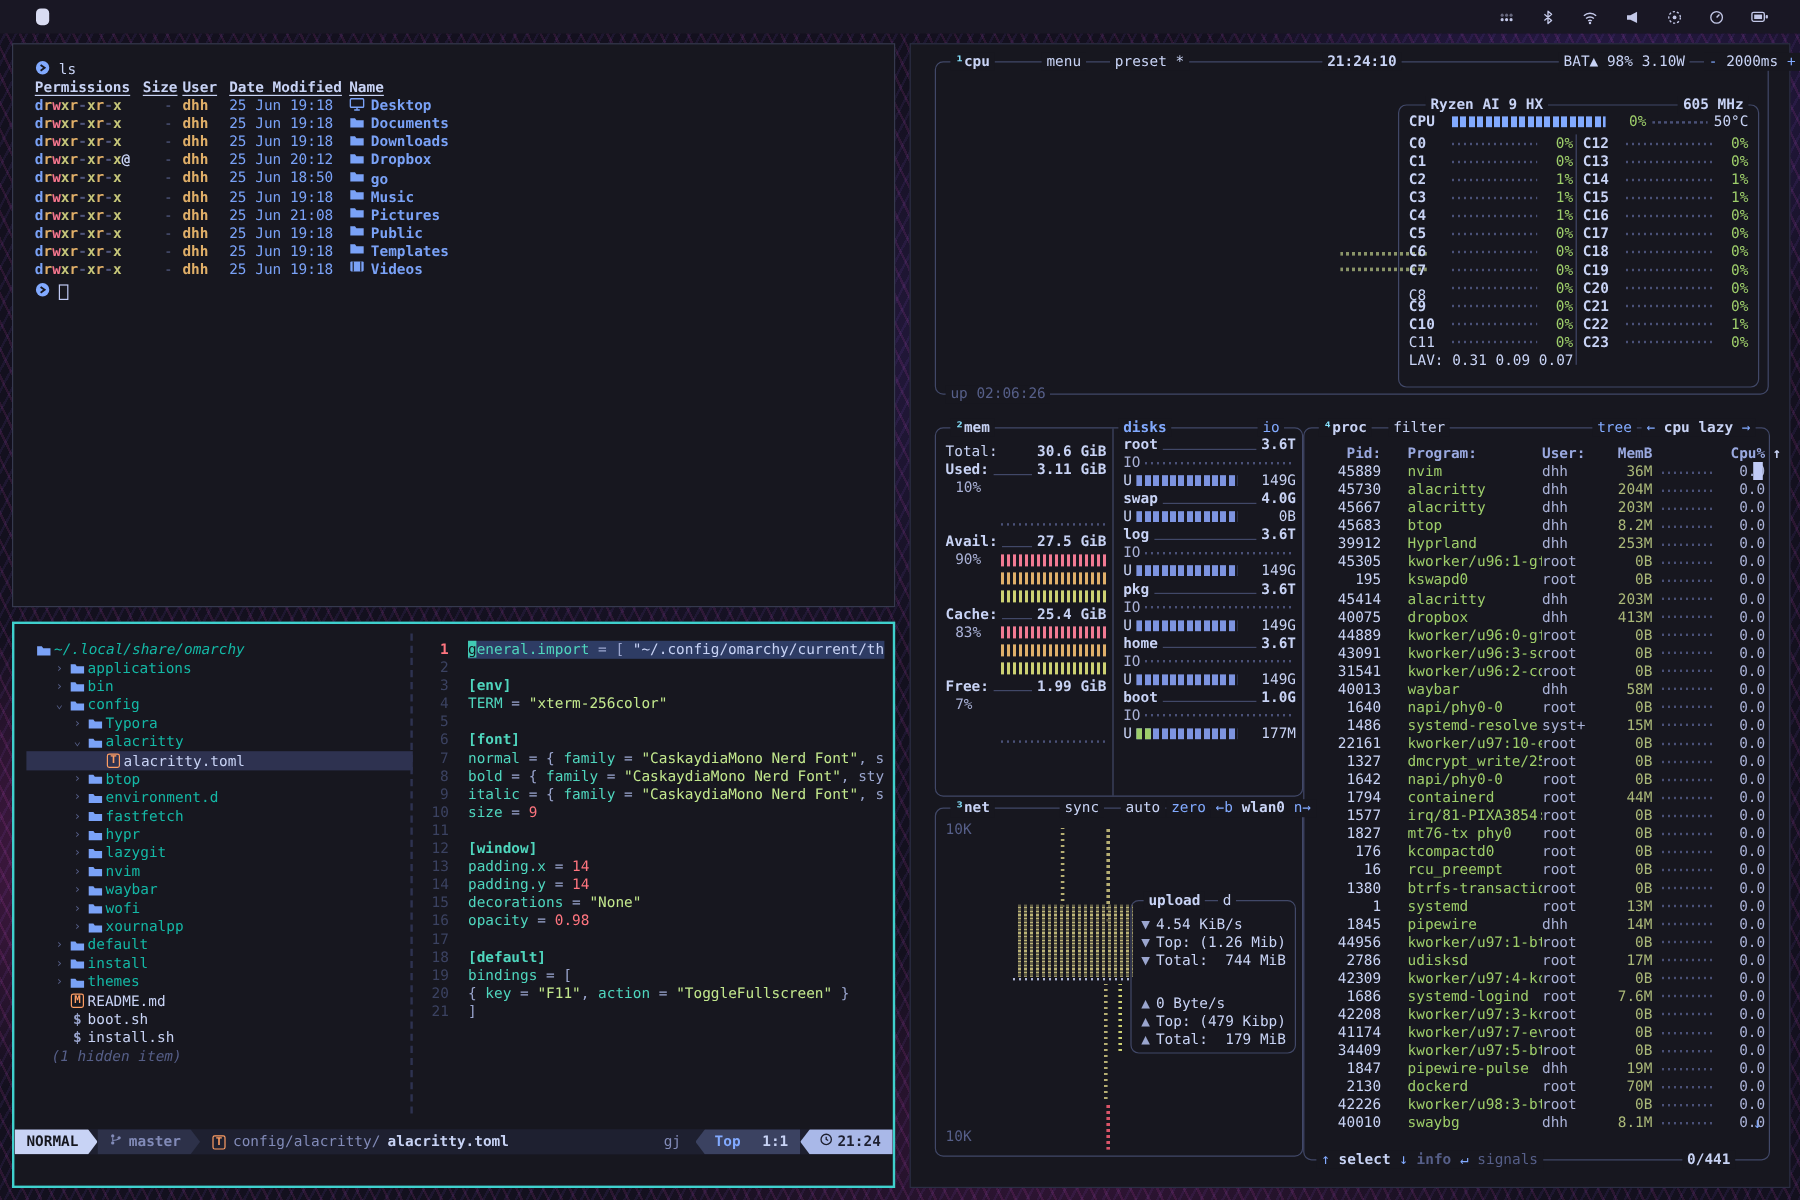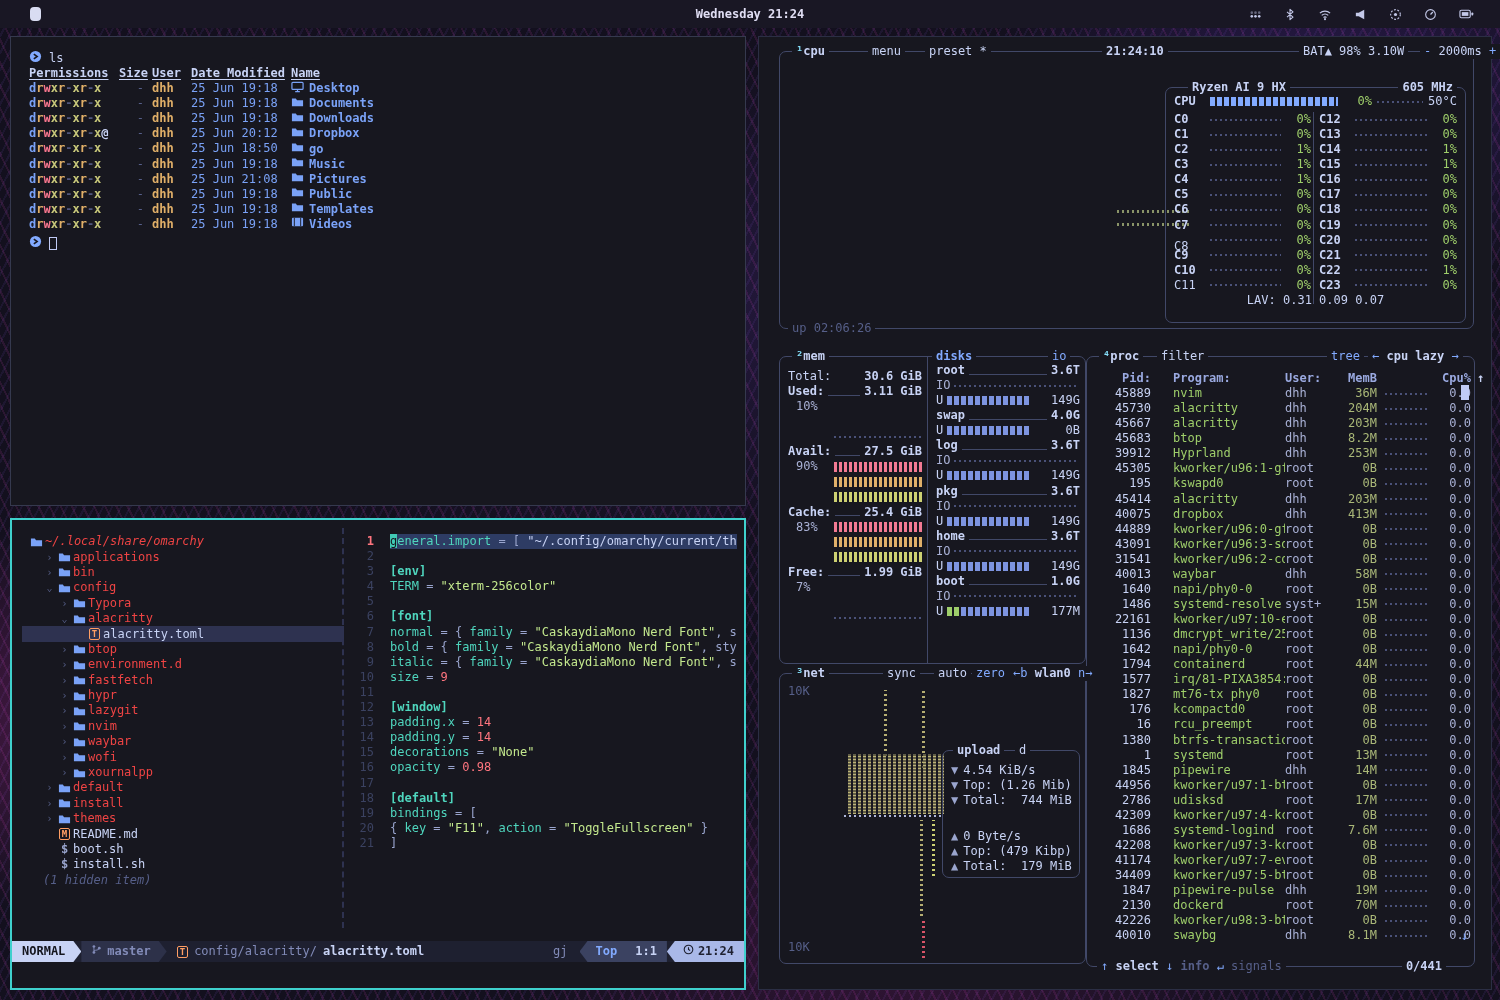--- a/index.html
+++ b/index.html
@@ -45,21 +45,21 @@
   .c-user{ width:39px; } .c-date{ width:100px; }
   .c-name{ display:flex; align-items:center; gap:5px; color:#7aa2f7; font-weight:bold; }
   .c-user b { color:#e0af68; } .c-date { color:#7aa2f7; }
   .hollow { width:8px; height:13px; border:1px solid #c0caf5; display:inline-block; }
   
   .tree { position:absolute; left:10px; top:14px; width:322px; }
   .trow { height:15.4px; display:flex; align-items:center; white-space:nowrap; }
   .trow.sel { background:#2e3250; }
   .chev { width:13px; color:#565f89; font-size:10px; text-align:center; }
   .tico { width:17px; display:inline-flex; justify-content:center; }
-  .tlab { color:#ef4444; }
+  .tlab { color:#14b8a6; }
   .tlab.file { color:#c8d3f5; } .tlab.note { color:#565f89; font-style:italic; }
   .tlab.root { font-style:italic; }
   .chip { font-size:9px; font-weight:bold; border:1px solid #ff9e64; color:#ff9e64; padding:0 2px; border-radius:2px; line-height:10px; }
   .dollar { color:#9aa5ce; font-weight:bold; }
   .tree-sep { position:absolute; left:330px; top:8px; bottom:60px; width:0;
     border-left:2px dashed #2e3250; }
   .code { position:absolute; left:336px; top:14px; right:6px; }
   .cline { height:15.1px; display:flex; white-space:pre; }
   .gut { width:26px; text-align:right; margin-right:16px; color:#3b4261; flex:none; }
   .gut.cur { color:#ff757f; font-weight:bold; }
@@ -115,21 +115,20 @@
   .phead span { color:#9aa9e0; font-weight:bold; }
   .scrollthumb { position:absolute; right:5px; top:28px; width:8px; height:15px; background:#c0caf5; }
 </style>
 </head>
 <body>
 
 <div class="wall"></div>
 
 <div class="topbar">
   <span class="logo"></span>
-  <span class="tclock">Wednesday 21:24</span>
   <span class="tray" id="tray">
       <span>
         <svg viewBox="0 0 14 14" width="13" height="13">
           <g fill="currentColor">
             <circle cx="3" cy="5" r="1.4" opacity=".45"></circle>
             <circle cx="7" cy="5" r="1.4" opacity=".45"></circle>
             <circle cx="11" cy="5" r="1.4" opacity=".45"></circle>
             <circle cx="3" cy="9" r="1.4"></circle>
             <circle cx="7" cy="9" r="1.4"></circle>
             <circle cx="11" cy="9" r="1.4"></circle>
@@ -620,21 +619,21 @@
                 <div class="brow"><span class="wht" style="width: 32px; font-weight: bold;">C16</span><span class="dts" style="flex: 1 1 0%; height: 2px; align-self: center; margin: 0px 4px;"></span><span class="grn" style="width: 26px; text-align: right;">0%</span></div>
                 <div class="brow"><span class="wht" style="width: 32px; font-weight: bold;">C17</span><span class="dts" style="flex: 1 1 0%; height: 2px; align-self: center; margin: 0px 4px;"></span><span class="grn" style="width: 26px; text-align: right;">0%</span></div>
                 <div class="brow"><span class="wht" style="width: 32px; font-weight: bold;">C18</span><span class="dts" style="flex: 1 1 0%; height: 2px; align-self: center; margin: 0px 4px;"></span><span class="grn" style="width: 26px; text-align: right;">0%</span></div>
                 <div class="brow"><span class="wht" style="width: 32px; font-weight: bold;">C19</span><span class="dts" style="flex: 1 1 0%; height: 2px; align-self: center; margin: 0px 4px;"></span><span class="grn" style="width: 26px; text-align: right;">0%</span></div>
                 <div class="brow"><span class="wht" style="width: 32px; font-weight: bold;">C20</span><span class="dts" style="flex: 1 1 0%; height: 2px; align-self: center; margin: 0px 4px;"></span><span class="grn" style="width: 26px; text-align: right;">0%</span></div>
                 <div class="brow"><span class="wht" style="width: 32px; font-weight: bold;">C21</span><span class="dts" style="flex: 1 1 0%; height: 2px; align-self: center; margin: 0px 4px;"></span><span class="grn" style="width: 26px; text-align: right;">0%</span></div>
                 <div class="brow"><span class="wht" style="width: 32px; font-weight: bold;">C22</span><span class="dts" style="flex: 1 1 0%; height: 2px; align-self: center; margin: 0px 4px;"></span><span class="grn" style="width: 26px; text-align: right;">1%</span></div>
                 <div class="brow"><span class="wht" style="width: 32px; font-weight: bold;">C23</span><span class="dts" style="flex: 1 1 0%; height: 2px; align-self: center; margin: 0px 4px;"></span><span class="grn" style="width: 26px; text-align: right;">0%</span></div>
               </div>
         </div>
-        <div class="brow" style="justify-content:center;">
+        <div class="brow" style="justify-content:flex-start;">
           <span class="wht">LAV: 0.31 0.09 0.07</span>
         </div>
       </div>
       <div class="coldiv"></div>
     </div>
   </div>
 
   <div class="bbox" style="left:20px;top:319px;width:307px;height:308px;">
     <span class="btitle" style="left:12px;"><span class="sup">²</span><span>mem</span></span>
     <span class="btitle blu" style="left:152px;">disks</span>
@@ -708,21 +707,21 @@
           <div class="prow"><span class="p-pid">195</span><span class="p-prog">kswapd0</span><span class="p-user">root</span><span class="p-mem">0B</span><span class="p-dts"></span><span class="p-cpu">0.0</span></div>
           <div class="prow"><span class="p-pid">45414</span><span class="p-prog">alacritty</span><span class="p-user">dhh</span><span class="p-mem">203M</span><span class="p-dts"></span><span class="p-cpu">0.0</span></div>
           <div class="prow"><span class="p-pid">40075</span><span class="p-prog">dropbox</span><span class="p-user">dhh</span><span class="p-mem">413M</span><span class="p-dts"></span><span class="p-cpu">0.0</span></div>
           <div class="prow"><span class="p-pid">44889</span><span class="p-prog">kworker/u96:0-gf</span><span class="p-user">root</span><span class="p-mem">0B</span><span class="p-dts"></span><span class="p-cpu">0.0</span></div>
           <div class="prow"><span class="p-pid">43091</span><span class="p-prog">kworker/u96:3-sd</span><span class="p-user">root</span><span class="p-mem">0B</span><span class="p-dts"></span><span class="p-cpu">0.0</span></div>
           <div class="prow"><span class="p-pid">31541</span><span class="p-prog">kworker/u96:2-co</span><span class="p-user">root</span><span class="p-mem">0B</span><span class="p-dts"></span><span class="p-cpu">0.0</span></div>
           <div class="prow"><span class="p-pid">40013</span><span class="p-prog">waybar</span><span class="p-user">dhh</span><span class="p-mem">58M</span><span class="p-dts"></span><span class="p-cpu">0.0</span></div>
           <div class="prow"><span class="p-pid">1640</span><span class="p-prog">napi/phy0-0</span><span class="p-user">root</span><span class="p-mem">0B</span><span class="p-dts"></span><span class="p-cpu">0.0</span></div>
           <div class="prow"><span class="p-pid">1486</span><span class="p-prog">systemd-resolve</span><span class="p-user">syst+</span><span class="p-mem">15M</span><span class="p-dts"></span><span class="p-cpu">0.0</span></div>
           <div class="prow"><span class="p-pid">22161</span><span class="p-prog">kworker/u97:10-e</span><span class="p-user">root</span><span class="p-mem">0B</span><span class="p-dts"></span><span class="p-cpu">0.0</span></div>
-          <div class="prow"><span class="p-pid">1136</span><span class="p-prog">dmcrypt_write/25</span><span class="p-user">root</span><span class="p-mem">0B</span><span class="p-dts"></span><span class="p-cpu">0.0</span></div>
+          <div class="prow"><span class="p-pid">1327</span><span class="p-prog">dmcrypt_write/25</span><span class="p-user">root</span><span class="p-mem">0B</span><span class="p-dts"></span><span class="p-cpu">0.0</span></div>
           <div class="prow"><span class="p-pid">1642</span><span class="p-prog">napi/phy0-0</span><span class="p-user">root</span><span class="p-mem">0B</span><span class="p-dts"></span><span class="p-cpu">0.0</span></div>
           <div class="prow"><span class="p-pid">1794</span><span class="p-prog">containerd</span><span class="p-user">root</span><span class="p-mem">44M</span><span class="p-dts"></span><span class="p-cpu">0.0</span></div>
           <div class="prow"><span class="p-pid">1577</span><span class="p-prog">irq/81-PIXA3854:</span><span class="p-user">root</span><span class="p-mem">0B</span><span class="p-dts"></span><span class="p-cpu">0.0</span></div>
           <div class="prow"><span class="p-pid">1827</span><span class="p-prog">mt76-tx phy0</span><span class="p-user">root</span><span class="p-mem">0B</span><span class="p-dts"></span><span class="p-cpu">0.0</span></div>
           <div class="prow"><span class="p-pid">176</span><span class="p-prog">kcompactd0</span><span class="p-user">root</span><span class="p-mem">0B</span><span class="p-dts"></span><span class="p-cpu">0.0</span></div>
           <div class="prow"><span class="p-pid">16</span><span class="p-prog">rcu_preempt</span><span class="p-user">root</span><span class="p-mem">0B</span><span class="p-dts"></span><span class="p-cpu">0.0</span></div>
           <div class="prow"><span class="p-pid">1380</span><span class="p-prog">btrfs-transactio</span><span class="p-user">root</span><span class="p-mem">0B</span><span class="p-dts"></span><span class="p-cpu">0.0</span></div>
           <div class="prow"><span class="p-pid">1</span><span class="p-prog">systemd</span><span class="p-user">root</span><span class="p-mem">13M</span><span class="p-dts"></span><span class="p-cpu">0.0</span></div>
           <div class="prow"><span class="p-pid">1845</span><span class="p-prog">pipewire</span><span class="p-user">dhh</span><span class="p-mem">14M</span><span class="p-dts"></span><span class="p-cpu">0.0</span></div>
           <div class="prow"><span class="p-pid">44956</span><span class="p-prog">kworker/u97:1-bt</span><span class="p-user">root</span><span class="p-mem">0B</span><span class="p-dts"></span><span class="p-cpu">0.0</span></div>

